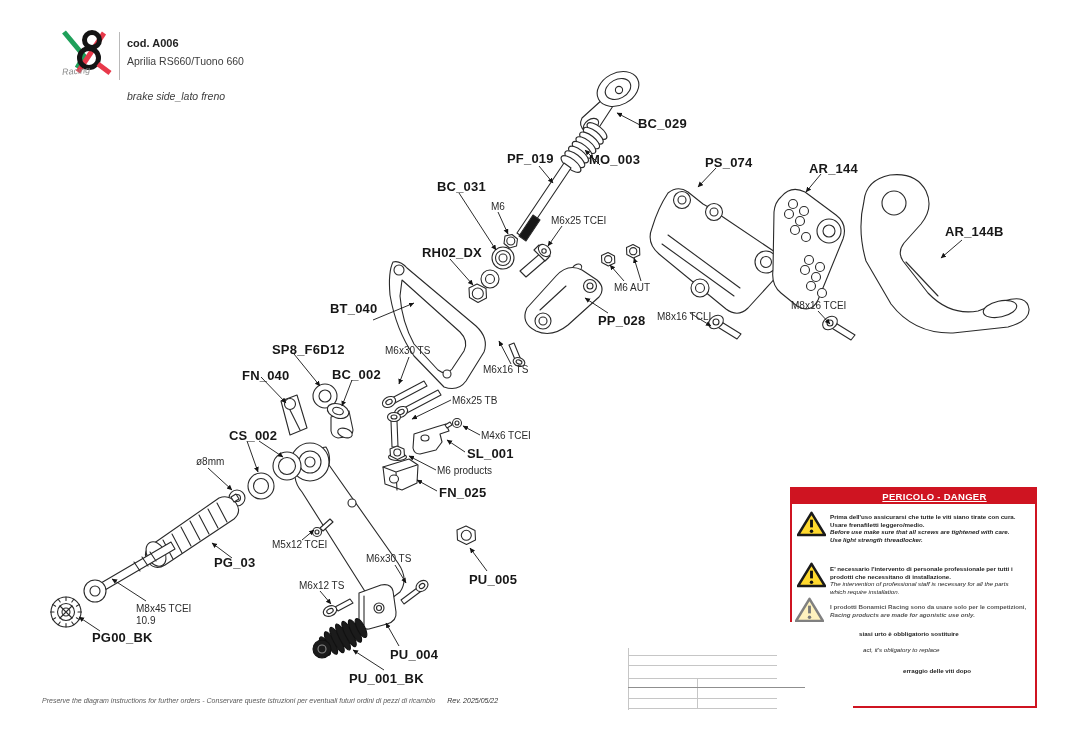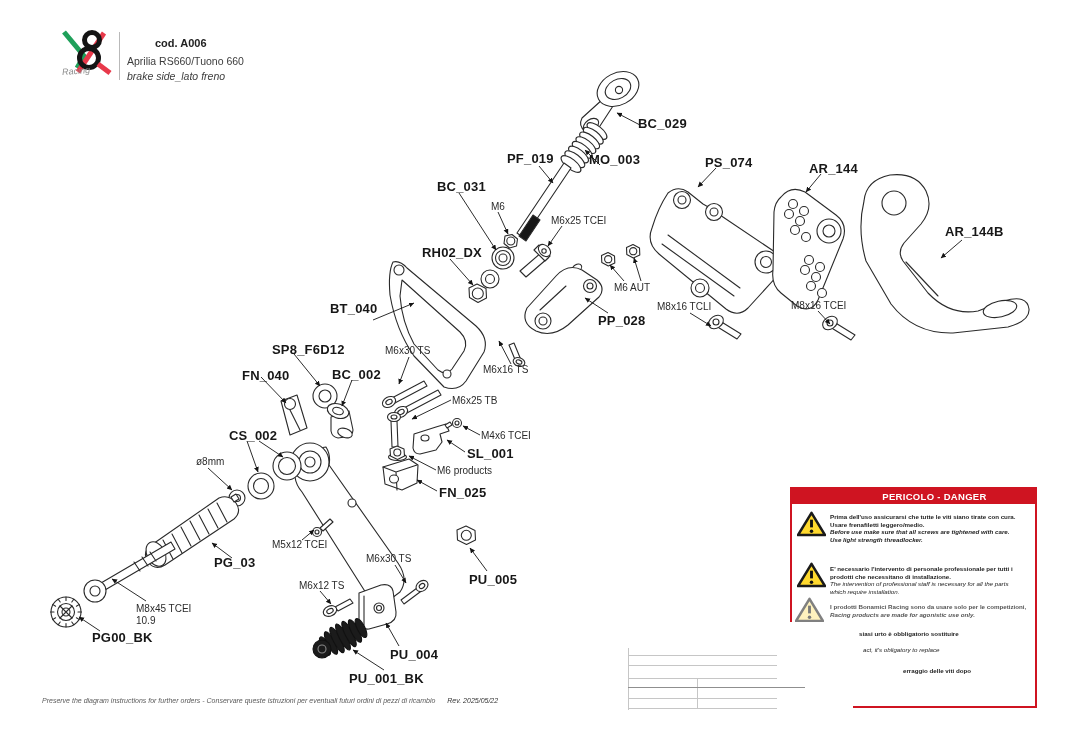--- a/index.html
+++ b/index.html
@@ -2,35 +2,35 @@
 <html><head>
 <meta charset="utf-8">
 <style>
   html,body{margin:0;padding:0;background:#fff;}
   .canvas{position:relative;width:1086px;height:750px;background:#fff;overflow:hidden;
           font-family:"Liberation Sans",sans-serif;}
   .abs{position:absolute;}
   
   .hdr-divider{position:absolute;left:119px;top:32px;height:48px;border-left:1px solid #b9b9b9;}
   .hdr-text{position:absolute;left:127px;top:36px;line-height:15px;color:#3c3c3c;}
-  .hdr-code{font-weight:bold;font-size:11px;color:#222;margin-left:28px;}
+  .hdr-code{font-weight:bold;font-size:11px;color:#222;}
   .hdr-model{font-size:10.5px;margin-top:3px;}
-  .hdr-side{font-size:10.5px;font-style:italic;}
+  .hdr-side{font-size:10.5px;font-style:italic;margin-top:20px;}
   .logo-sub{position:absolute;left:62px;top:66px;font-size:9px;font-style:italic;color:#8d8d8d;
             transform:rotate(-4deg);}
   
   .plabel{position:absolute;font-weight:bold;font-size:13px;color:#171717;white-space:nowrap;letter-spacing:.2px;}
   .slabel{position:absolute;font-size:10px;color:#2b2b2b;white-space:nowrap;}
   .slabel.two{text-align:left;width:60px;line-height:12px;}
   
   .danger{position:absolute;left:790px;top:487px;width:247px;height:221px;border:2px solid #cf1421;
           background:#fff;box-sizing:border-box;}
   .danger-hdr{height:15px;background:#cf1421;color:#fff;font-weight:bold;font-size:9.5px;
               text-align:center;line-height:15px;letter-spacing:.3px;}
-  .danger-hdr span{margin-left:42px;}
+  .danger-hdr span{text-decoration:underline;margin-left:42px;}
   .dg-tri{position:absolute;}
   .dg-text{position:absolute;font-size:6.2px;line-height:7.7px;color:#1c1c1c;white-space:nowrap;}
   .dg-it{font-weight:bold;}
   .dg-en{font-weight:bold;font-style:italic;}
   .dg-en2{font-style:italic;font-weight:normal;}
   .dg-fade{color:#555;}
   .frag{position:absolute;font-size:6.2px;white-space:nowrap;color:#1c1c1c;}
   
   .overlay{position:absolute;left:596px;top:622px;width:257px;height:100px;background:#fff;}
   .tb-line{position:absolute;background:#c6c6c6;}
@@ -398,21 +398,21 @@
   <div class="plabel" style="left:439px;top:485px">FN_025</div>
   <div class="plabel" style="left:214px;top:555px">PG_03</div>
   <div class="plabel" style="left:469px;top:572px">PU_005</div>
   <div class="plabel" style="left:92px;top:630px">PG00_BK</div>
   <div class="plabel" style="left:390px;top:647px">PU_004</div>
   <div class="plabel" style="left:349px;top:671px">PU_001_BK</div>
 
   <div class="slabel" style="left:491px;top:201px">M6</div>
   <div class="slabel" style="left:551px;top:215px">M6x25 TCEI</div>
   <div class="slabel" style="left:614px;top:282px">M6 AUT</div>
-  <div class="slabel" style="left:657px;top:301px">M8x16 TCLI</div>
+  <div class="slabel" style="left:657px;top:311px">M8x16 TCLI</div>
   <div class="slabel" style="left:791px;top:300px">M8x16 TCEI</div>
   <div class="slabel" style="left:385px;top:345px">M6x30 TS</div>
   <div class="slabel" style="left:483px;top:364px">M6x16 TS</div>
   <div class="slabel" style="left:452px;top:395px">M6x25 TB</div>
   <div class="slabel" style="left:481px;top:430px">M4x6 TCEI</div>
   <div class="slabel" style="left:437px;top:465px">M6 products</div>
   <div class="slabel" style="left:196px;top:456px">ø8mm</div>
   <div class="slabel" style="left:272px;top:539px">M5x12 TCEI</div>
   <div class="slabel" style="left:366px;top:553px">M6x30 TS</div>
   <div class="slabel" style="left:299px;top:580px">M6x12 TS</div>

